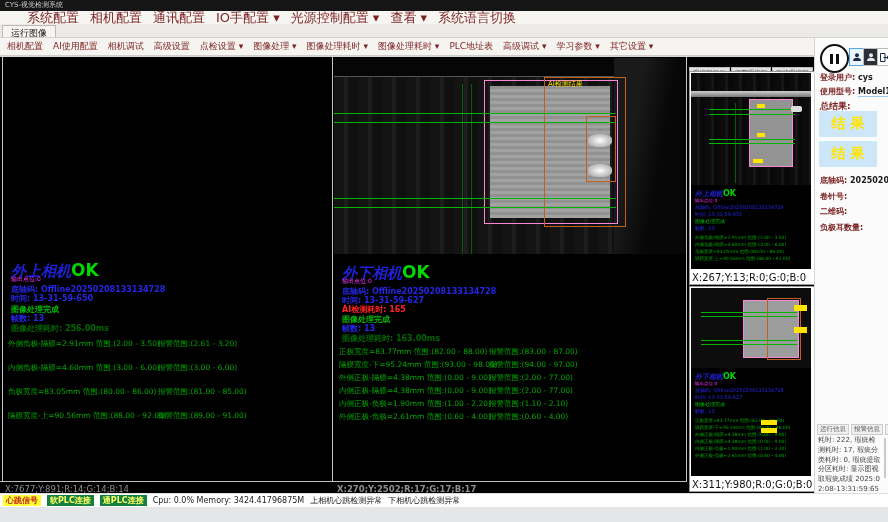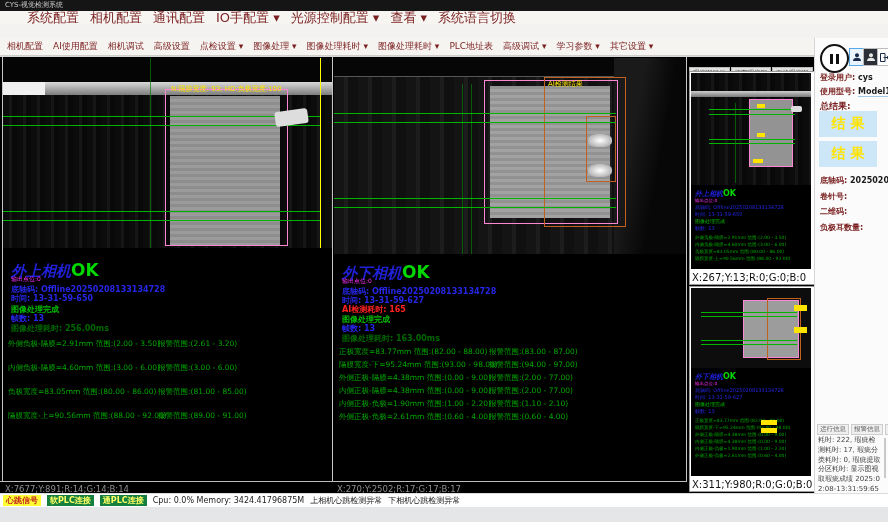--- a/index.html
+++ b/index.html
@@ -96,55 +96,43 @@
 
   <span class="menu-item">系统配置</span>
       <span class="menu-item">相机配置</span>
       <span class="menu-item">通讯配置</span>
       <span class="menu-item">IO手配置 ▾</span>
       <span class="menu-item">光源控制配置 ▾</span>
       <span class="menu-item">查看 ▾</span>
       <span class="menu-item">系统语言切换</span>
     </div>
 
+  <div class="abs tabstrip">
+    <div class="tab">运行图像</div>
+  </div>
 
   <div class="abs toolbar">
 
   <span class="tool-item">相机配置</span>
       <span class="tool-item">AI使用配置</span>
       <span class="tool-item">相机调试</span>
       <span class="tool-item">高级设置</span>
       <span class="tool-item">点检设置 ▾</span>
       <span class="tool-item">图像处理 ▾</span>
       <span class="tool-item">图像处理耗时 ▾</span>
       <span class="tool-item">图像处理耗时 ▾</span>
       <span class="tool-item">PLC地址表</span>
       <span class="tool-item">高级调试 ▾</span>
       <span class="tool-item">学习参数 ▾</span>
       <span class="tool-item">其它设置 ▾</span>
     </div>
 
   <div class="abs main">
 
     <div class="abs" style="left:3px;top:0;width:329px;height:424px;">
-      <div class="cam" style="left:0;top:1px;width:329px;height:190px;">
-        <div class="shape" style="left:0;top:0;width:329px;height:24px;background:#050505;"></div>
-        <div class="shape" style="left:0;top:24px;width:329px;height:13px;background:linear-gradient(#d9d9d9,#7d7d7d);"></div>
-        <div class="shape" style="left:0;top:24px;width:42px;height:13px;background:#f0f0f0;"></div>
-        <div class="shape" style="left:147px;top:0;width:1px;height:190px;background:#0a7a0a;opacity:.7;"></div>
-        <div class="shape" style="left:167px;top:38px;width:110px;height:150px;background:repeating-linear-gradient(0deg,#9b9b9b 0 3px,#8d8d8d 3px 6px);"></div>
-        <div class="shape" style="left:162px;top:31px;width:121px;height:155px;border:1px solid #ff85d5;"></div>
-        <div class="gline" style="left:0;top:58px;width:317px;"></div>
-        <div class="gline" style="left:0;top:67px;width:317px;"></div>
-        <div class="gline" style="left:0;top:153px;width:317px;"></div>
-        <div class="gline" style="left:0;top:162px;width:317px;"></div>
-        <div class="shape" style="left:272px;top:52px;width:33px;height:15px;background:#ddd;border-radius:3px;transform:rotate(-8deg);"></div>
-        <div class="shape" style="left:317px;top:0;width:1px;height:190px;background:#ffff00;"></div>
-        <span class="ylabel" style="left:168px;top:26px;">N:隔膜宽度: 93; HD:负极宽度:100</span>
-      </div>
 
       <div class="cam-title" style="left:8px;top:203px;">
         <span>外上相机</span><span class="cam-ok">OK</span>
       </div>
       <span class="magenta" style="left:8px;top:218px;">输出点位:0</span>
       <span class="bluish" style="left:8px;top:227px;">底轴码: Offline20250208133134728</span>
       <span class="bluish" style="left:8px;top:236px;">时间: 13-31-59-650</span>
       <span class="greenish" style="left:8px;top:247px;">图像处理完成</span>
       <span class="bluish" style="left:8px;top:256px;">帧数: 13</span>
       <span class="greenish" style="left:8px;top:266px;opacity:.55;">图像处理耗时: 256.00ms</span>
@@ -237,21 +225,21 @@
             <span class="malarm">报警范围:(0.60 - 4.00)</span>
           </div>
         </div>
     </div>
 
     <div class="vsep" style="left:2px;"></div>
     <div class="vsep" style="left:332px;"></div>
     <div class="vsep" style="left:686px;"></div>
     <div class="coordline"></div>
     <span class="coords" style="left:5px;">X:7677;Y:891;R:14;G:14;B:14</span>
-    <span class="coords" style="left:337px;">X:270;Y:2502;R:17;G:17;B:17</span>
+    <span class="coords" style="left:337px;font-weight:bold;">X:270;Y:2502;R:17;G:17;B:17</span>
 
     <div class="abs" style="left:689px;top:0;width:125px;height:437px;">
       <div class="abs" style="left:0;top:3px;width:125px;height:11px;">
         
       <span class="thumbtab">瑕疵图显示</span><span class="thumbtab">所有瑕疵图</span><span class="thumbtab">面检瑕疵图</span></div>
 
       <div class="thumbpanel" style="top:14px;height:212px;">
         <div class="cam" style="left:1px;top:1px;width:120px;height:112px;">
           <div class="shape" style="left:0;top:18px;width:120px;height:6px;background:linear-gradient(#cfcfcf,#777);"></div>
           <div class="shape" style="left:58px;top:26px;width:42px;height:66px;background:#939393;border:1px solid #ff85d5;"></div>

